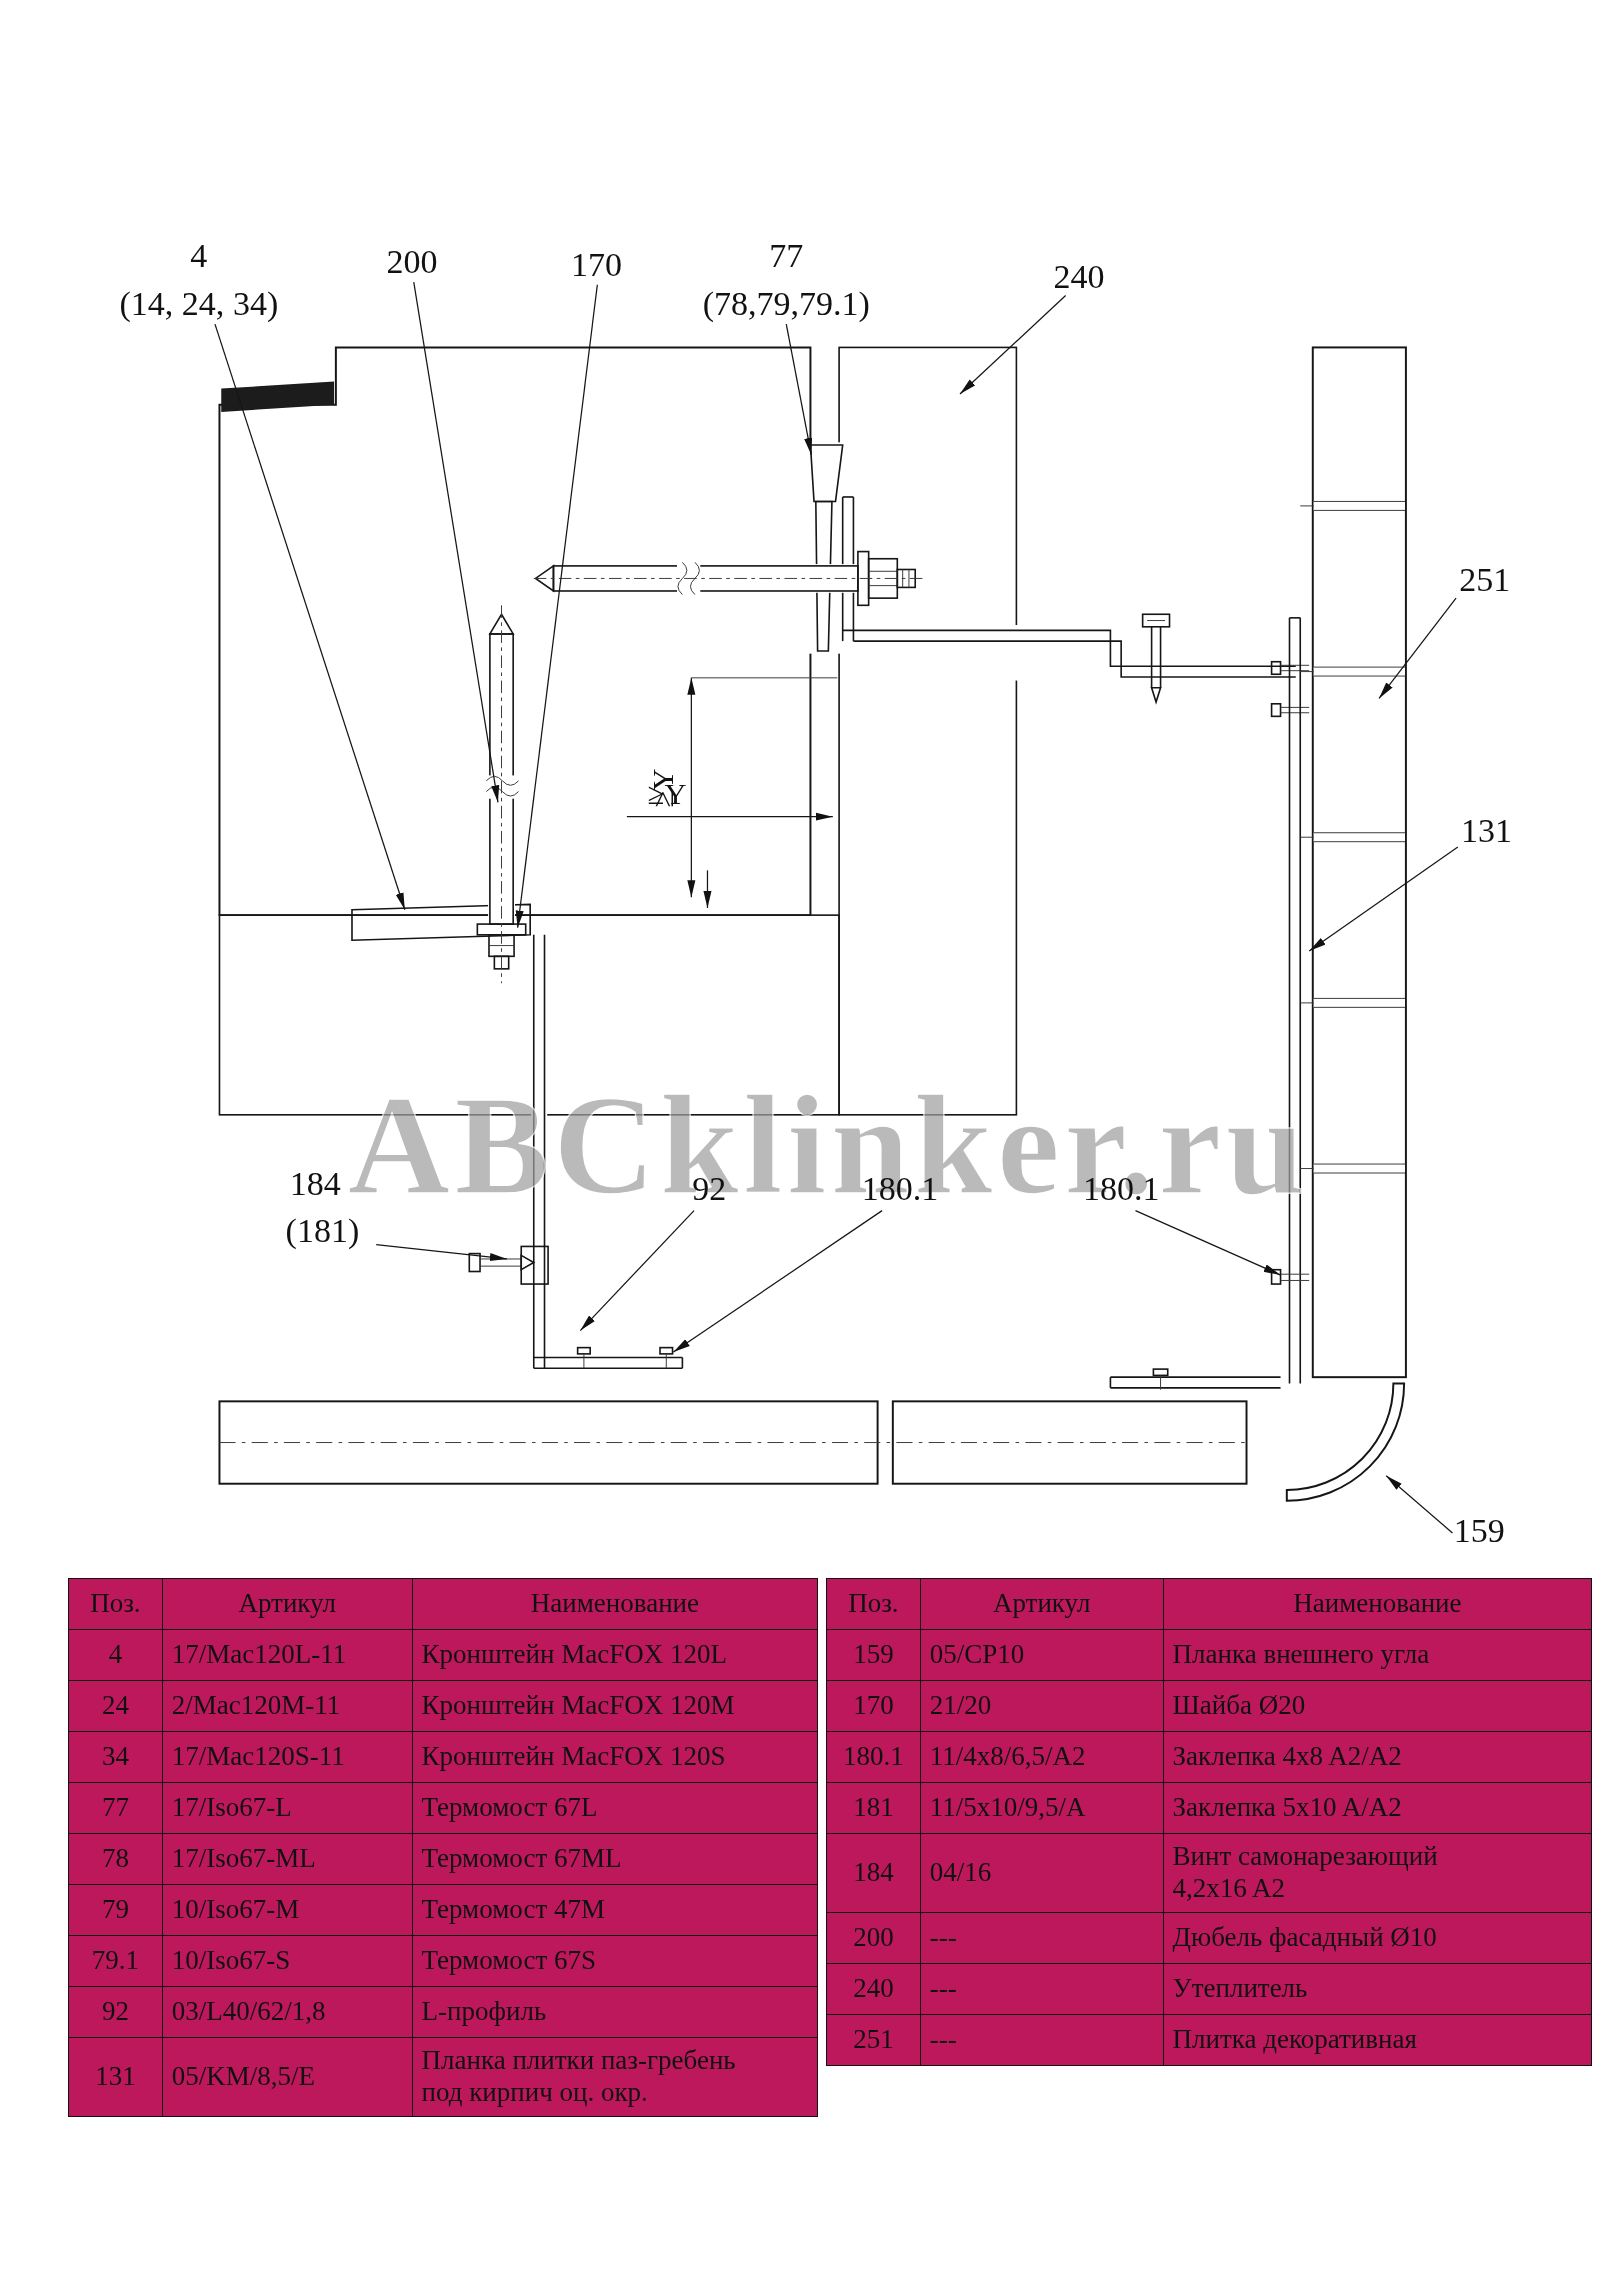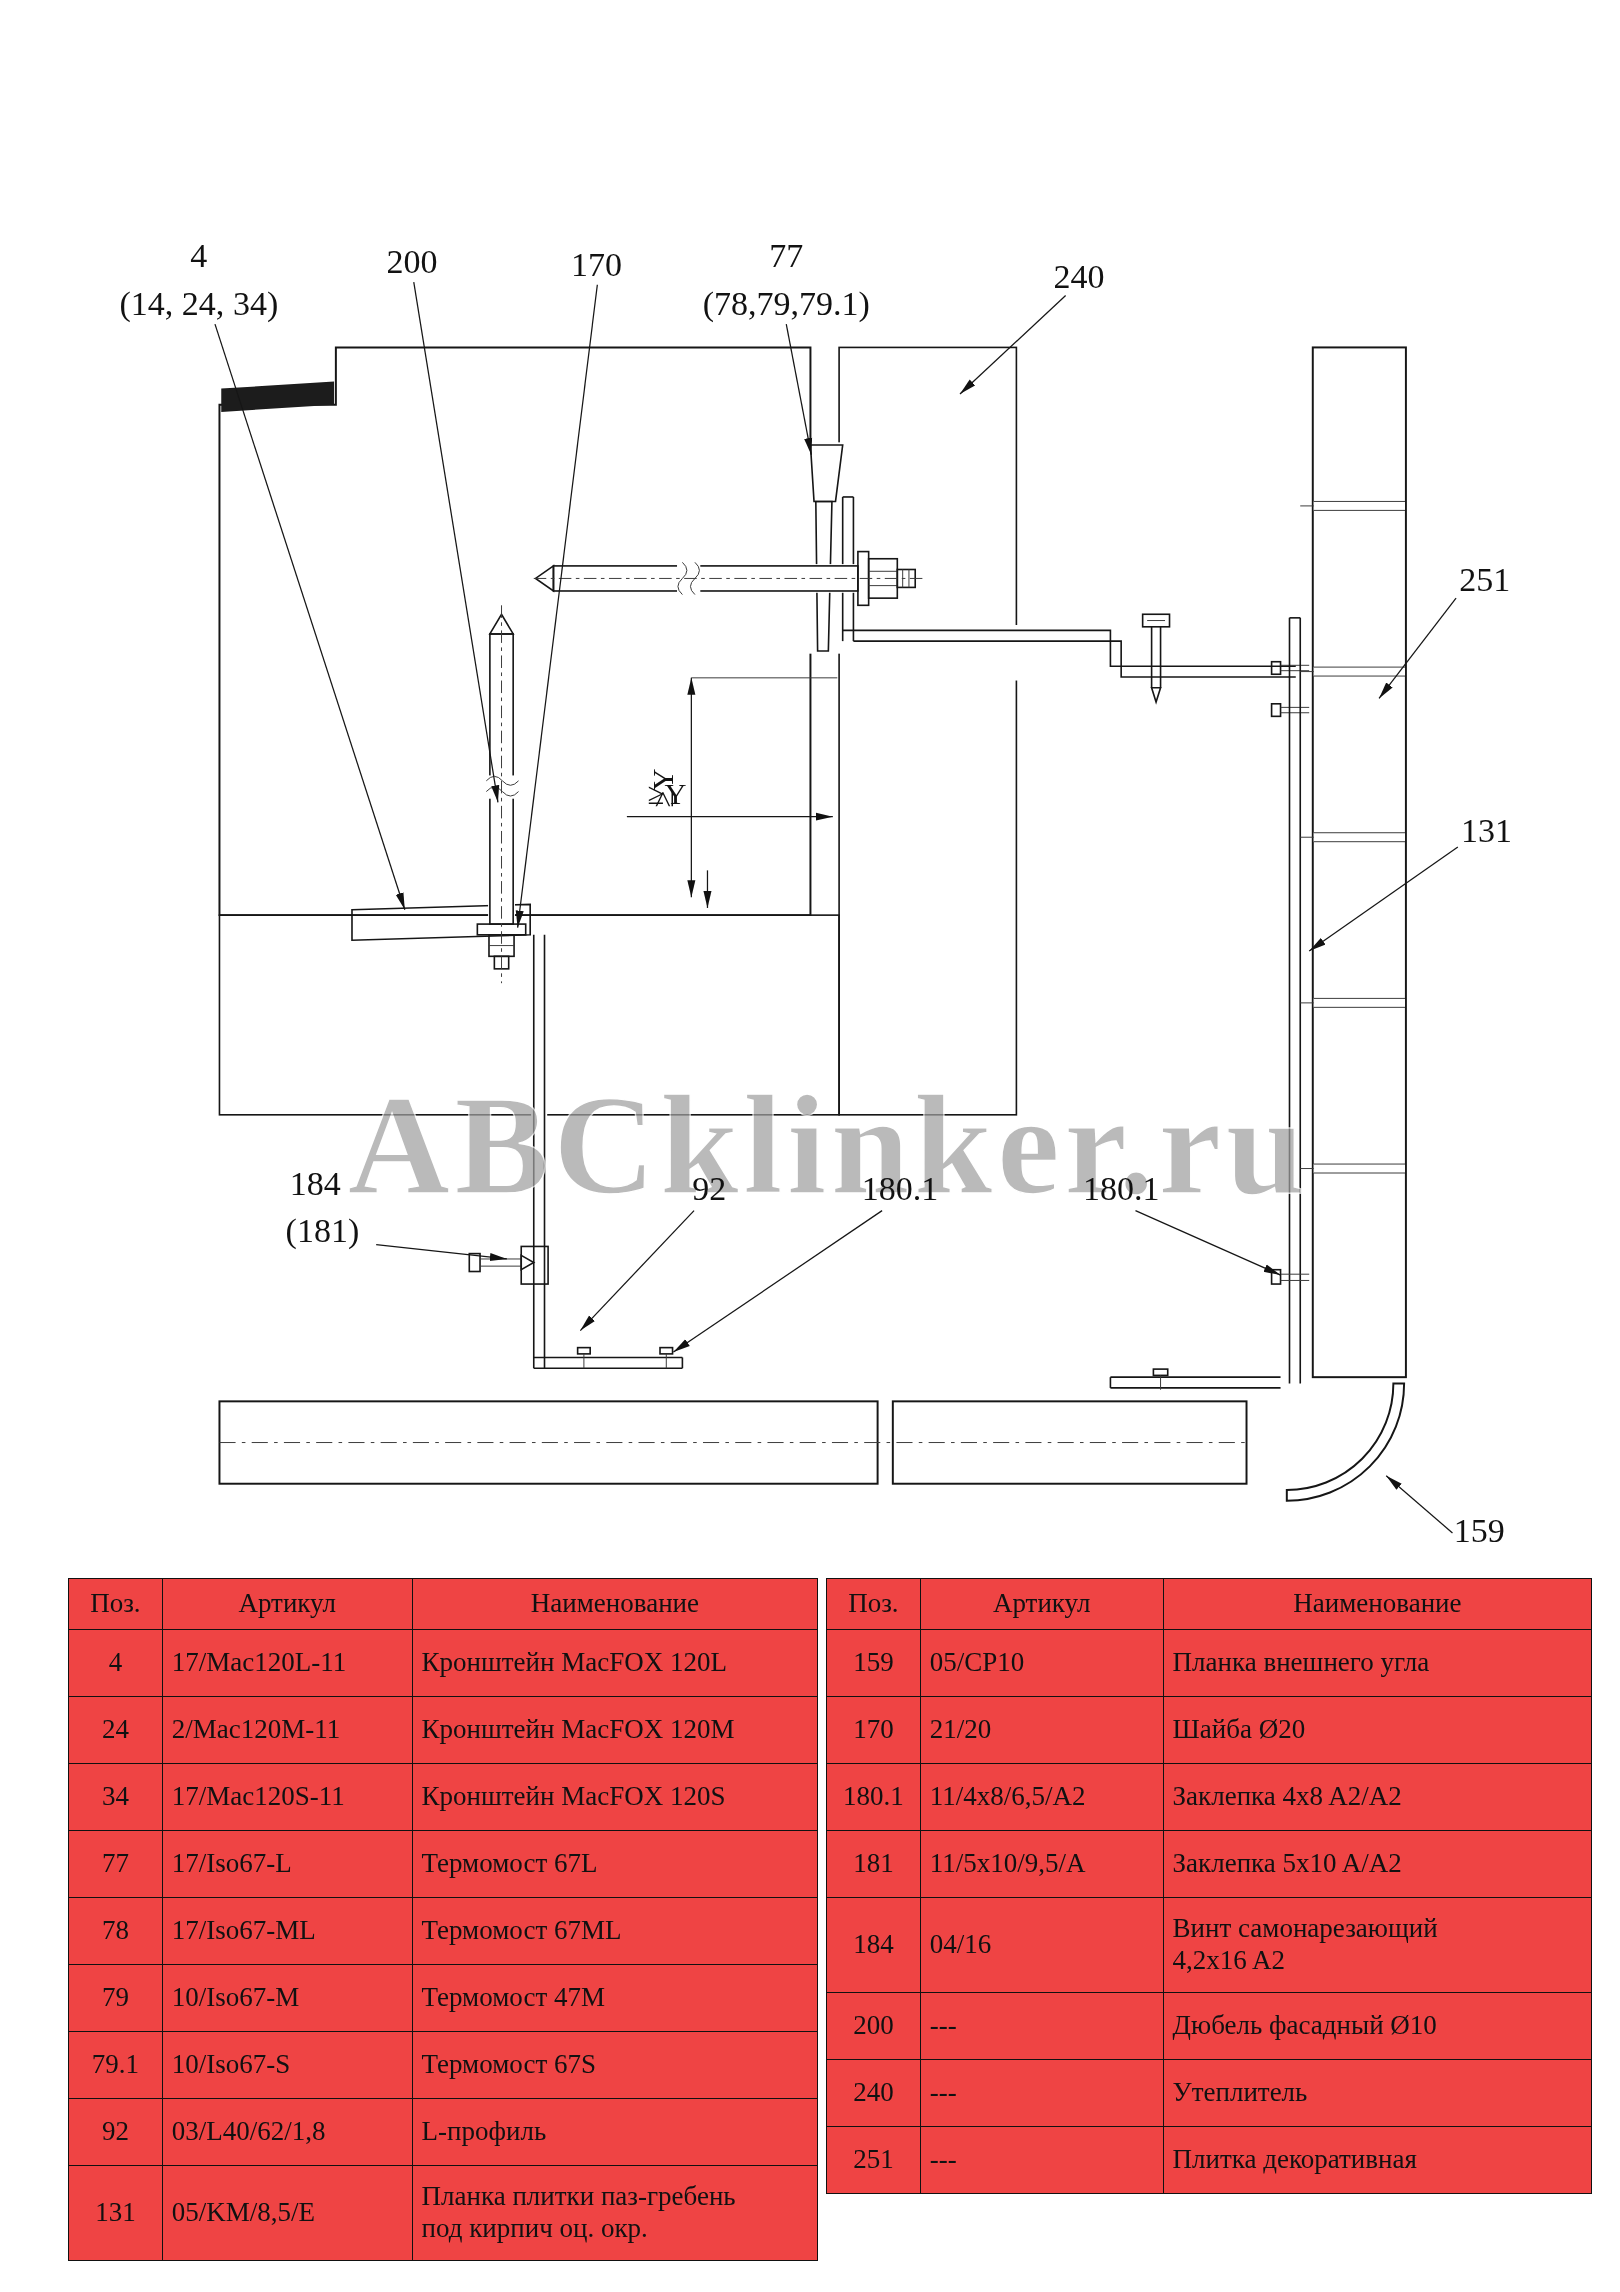--- a/index.html
+++ b/index.html
@@ -14,27 +14,27 @@
   .lead{stroke:#161616;stroke-width:1.4;fill:none;}
   .dimln{stroke:#161616;stroke-width:1.4;fill:none;}
   .insul{stroke:#8a8a8a;stroke-width:1.4;fill:none;}
   .callout{font-size:38px;fill:#121212;font-family:"Liberation Serif",serif;}
   .dimtext{font-size:34px;fill:#121212;font-family:"Liberation Serif",serif;}
   .wm{font-size:158px;font-weight:bold;letter-spacing:5px;opacity:.72;
       stroke:#ffffff;stroke-width:1.5px;font-family:"Liberation Serif",serif;}
 
   
   .tables{position:absolute;top:1578px;left:0;width:1620px;}
-  table.parts{position:absolute;border-collapse:collapse;table-layout:fixed;background:#ef4444;}
+  table.parts{position:absolute;border-collapse:collapse;table-layout:fixed;background:#be185d;}
   table.parts.left{left:68px;width:720px;}
   table.parts.right{left:826px;width:738px;}
   .parts th,.parts td{border:1.8px solid #111;font-size:27px;line-height:1.18;
         color:#111;vertical-align:middle;}
   .parts th{font-weight:400;text-align:center;padding:9px 5.4px;}
-  .parts td{padding:15px 9px;height:36px;}
+  .parts td{padding:7px 9px;height:36px;}
   .parts td.c-pos{text-align:center;padding:6.3px 3.6px;}
   .parts td.c-name{white-space:pre-line;}
   .parts .c-pos{width:82px;}
   .parts.left .c-art{width:238px;}
   .parts.left .c-name{width:394px;}
   .parts.right .c-art{width:231px;}
   .parts.right .c-name{width:417px;}
 </style>
 </head>
 <body>

